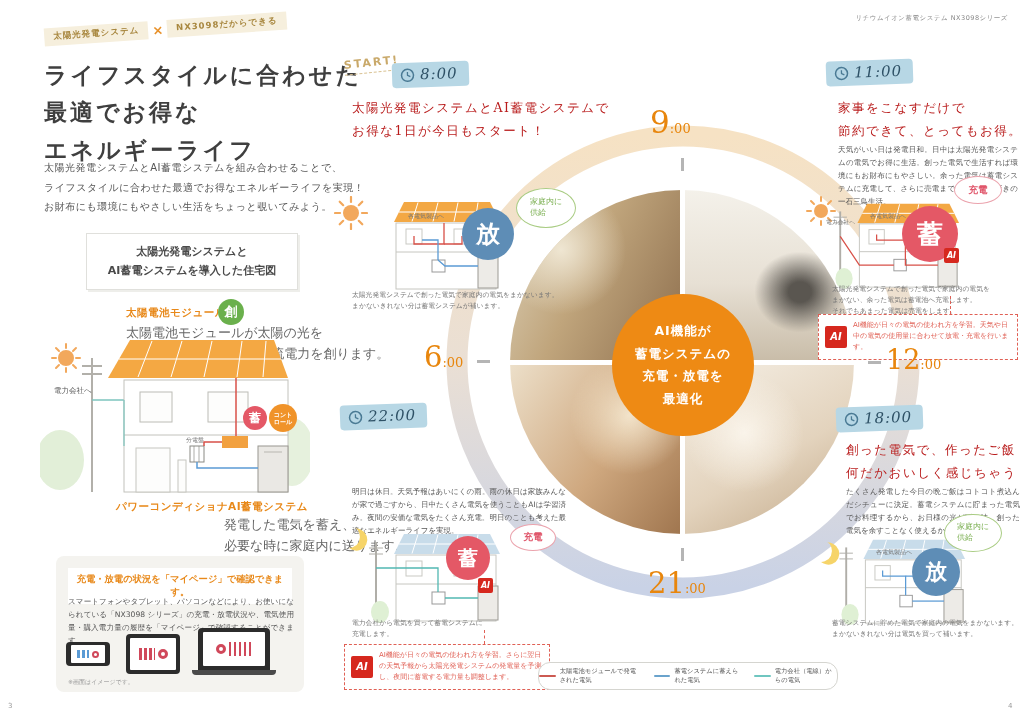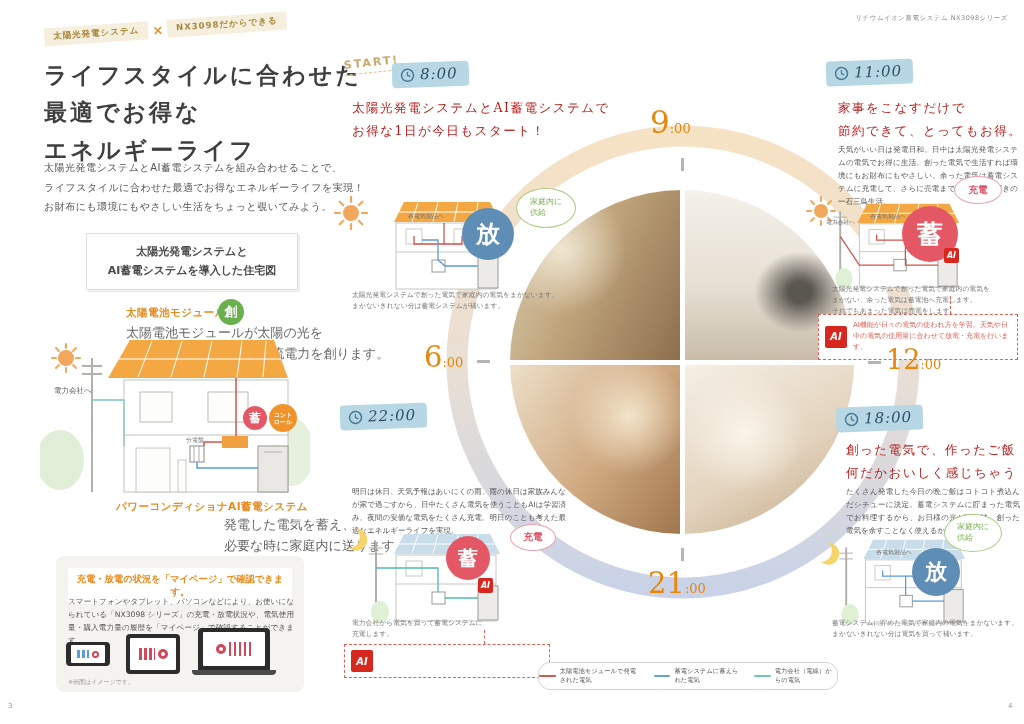--- a/index.html
+++ b/index.html
@@ -188,20 +188,24 @@
     <circle cx="237" cy="237" r="226" fill="none" stroke="url(#rg)" stroke-width="21"></circle>
   </svg>
 
   <div id="photo-circle" class="abs">
     <div class="photo" style="background:radial-gradient(circle at 30% 35%,#efe6d2 0%,rgba(0,0,0,0) 40%),linear-gradient(115deg,#ddd2ba 0%,#c0a57c 45%,#8e6f4e 100%)"></div>
     <div class="photo" style="background:radial-gradient(ellipse at 68% 60%,#5a5650 0%,#5a5650 7%,rgba(0,0,0,0) 28%),linear-gradient(180deg,#f4f1ea 0%,#e7e0d4 55%,#c9bda9 100%)"></div>
     <div class="photo" style="background:radial-gradient(circle at 70% 30%,#f2e3ca 0%,rgba(0,0,0,0) 35%),linear-gradient(125deg,#ecdfc9 0%,#cfa87f 55%,#a0764f 100%)"></div>
     <div class="photo" style="background:radial-gradient(circle at 35% 40%,#faf4ea 0%,rgba(0,0,0,0) 40%),linear-gradient(150deg,#f5efe5 0%,#e3d3bd 55%,#bfa584 100%)"></div>
   </div>
 
+  <div id="center-circle" class="abs pre">AI機能が
+蓄電システムの
+充電・放電を
+最適化</div>
 
   <div class="clocknum" style="left:650px;top:104px">
       <span class="h">9</span>
       <span class="m">:00</span>
     </div>
   <div class="tick" style="left:681px;top:158px;width:3px;height:13px"></div>
   <div class="clocknum" style="left:424px;top:340px">
       <span class="h" style="font-size:29px">6</span>
       <span class="m">:00</span>
     </div>
@@ -367,20 +371,21 @@
     </svg>
   </div>
   <div class="mode chg" style="left:446px;top:536px;width:44px;height:44px;font-size:20px">蓄</div>
   <div class="bubble pink" style="left:510px;top:524px;width:46px;height:27px">充電</div>
   <div class="ai-chip" style="left:478px;top:578px;width:15px;height:15px;font-size:8px">AI</div>
   <div class="cap" style="left:352px;top:618px">電力会社から電気を買って蓄電システムに
 充電します。</div>
   <div class="dash-conn" style="left:484px;top:630px;height:14px"></div>
   <div class="ai-note" style="left:344px;top:644px;width:206px">
     <div class="chipbig">AI</div>
+    <div class="txt">AI機能が日々の電気の使われ方を学習。さらに翌日の天気予報から太陽光発電システムの発電量を予測し、夜間に蓄電する電力量も調整します。</div>
   </div>
 
   <div class="tag" style="left:836px;top:406px">
     <svg width="15" height="15">
         <circle cx="7.5" cy="7.5" r="6" fill="none" stroke="#4a7a94" stroke-width="1.5"></circle>
         <path d="M7.5 4.2 V7.5 L10.3 9" fill="none" stroke="#4a7a94" stroke-width="1.3"></path>
       </svg>
     <span class="t">18:00</span>
   </div>
   <div class="sec-h" style="left:846px;top:438px">創った電気で、作ったご飯

